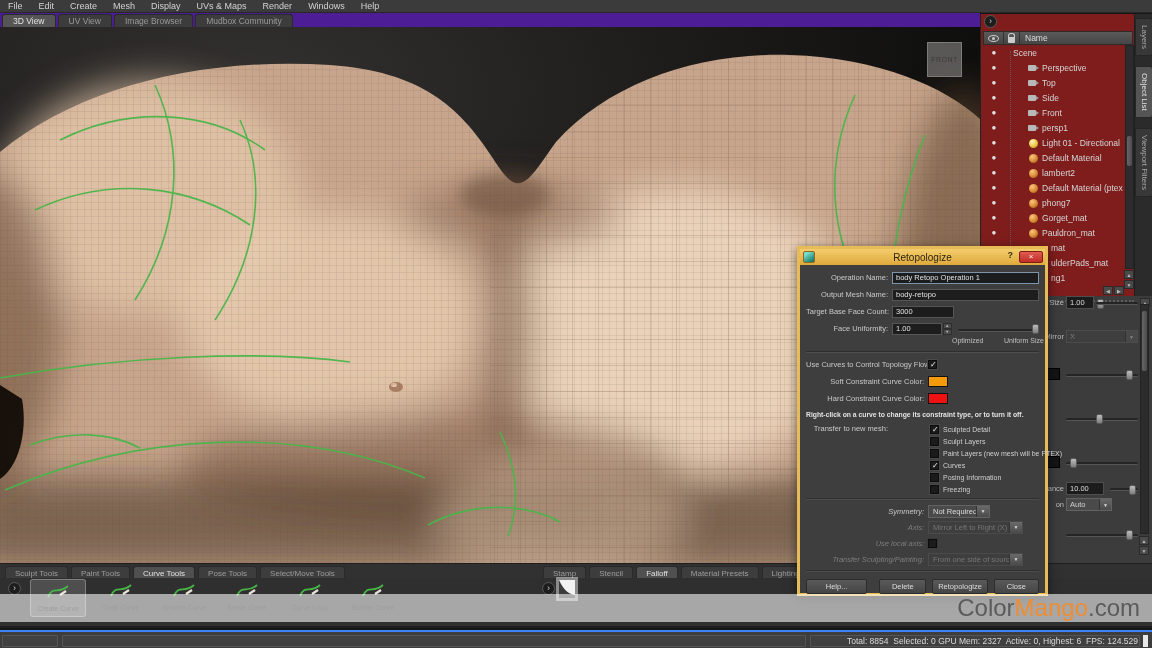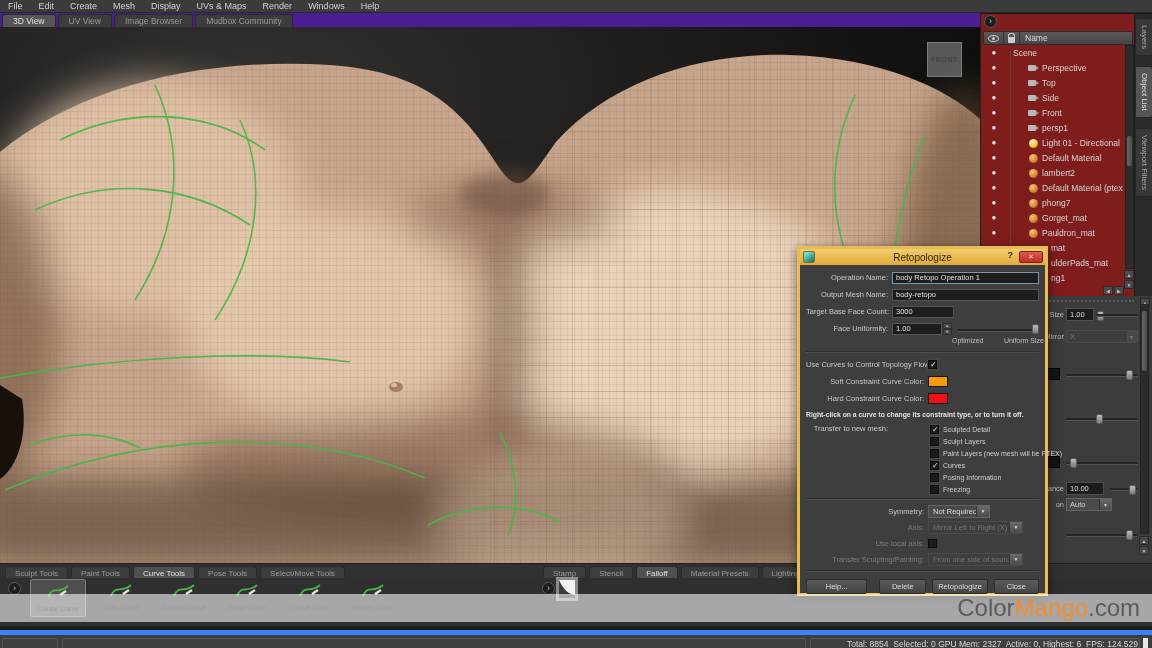--- a/index.html
+++ b/index.html
@@ -79,21 +79,21 @@
   .tlabel{font-size:7px;color:#151515;margin-top:3px;white-space:nowrap;}
   .fthumb{position:absolute;width:18px;height:20px;background:#f2f2f2;border:1px solid #8a8a8a;}
   .fthumb.sel{border:1px solid #ddd;box-shadow:0 0 0 2px rgba(255,255,255,.45);}
 
   
   .band{position:absolute;left:0;top:594px;width:1152px;height:28px;background:rgba(255,255,255,.58);z-index:40;display:flex;align-items:center;justify-content:flex-end;padding-right:12px;}
   .wm{font-size:24px;letter-spacing:0px;}
   .wm .c1{color:#5b5b5b;} .wm .c2{color:#ef8d33;} .wm .c3{color:#5b5b5b;}
 
   
-  .statusbar{position:absolute;left:0;top:630px;width:1152px;height:18px;background:#3d3d3d;border-top:5px solid #3b82f6;z-index:50;}
+  .statusbar{position:absolute;left:0;top:630px;width:1152px;height:18px;background:#3d3d3d;border-top:2px solid #3b82f6;z-index:50;}
   .scell{position:absolute;top:3px;height:12px;background:#404040;border:1px solid #555;border-radius:1px;}
   .stattext{position:absolute;right:14px;top:4px;font-size:8.5px;color:#dadada;white-space:pre;}
   .caret{position:absolute;right:4px;top:3px;width:5px;height:12px;background:#e8e8e8;}
 
   
   .dialog{position:absolute;left:797px;top:246px;width:251px;height:350px;border:3px solid #e7bb55;background:#3e3e3e;z-index:30;box-shadow:0 3px 10px rgba(0,0,0,.55);}
   .dtitle{height:16px;background:linear-gradient(#f3cd6b,#dfa93c);position:relative;display:flex;align-items:center;justify-content:center;font-size:10px;color:#2e2410;}
   .dlogo{position:absolute;left:3px;top:2px;width:12px;height:12px;border-radius:2px;background:linear-gradient(145deg,#7adccb 20%,#2f9585 70%,#1d6c60);border:1px solid #8a6a20;}
   .dhelp{position:absolute;right:32px;top:1px;font-size:9px;font-weight:bold;color:#3a2c0c;}
   .dclose{position:absolute;right:2px;top:2px;width:24px;height:12px;background:linear-gradient(#e15b52,#bf2e27);border:1px solid #7e1c16;border-radius:2px;color:#fff;font-size:8px;line-height:10px;text-align:center;}
@@ -111,21 +111,21 @@
   .dsep{border-top:1px solid #2e2e2e;border-bottom:1px solid #4e4e4e;margin:3px 0;}
   .cb{width:9px;height:9px;background:#1b1b1b;border:1px solid #0c0c0c;box-shadow:0 0 0 1px #4a4a4a;position:relative;flex:none;}
   .cb.on::after{content:"✓";position:absolute;left:1px;top:-1px;color:#eee;font-size:8px;}
   .cb.dim{box-shadow:0 0 0 1px #3a3a3a;}
   .swatch{width:20px;height:11px;border:1px solid #111;flex:none;}
   .dnote{font-size:6.8px;font-weight:bold;color:#e2e2e2;height:16px;line-height:16px;white-space:nowrap;}
   .transfer{position:relative;}
   .tlab{position:absolute;left:0;top:1px;width:82px;text-align:right;font-size:7.5px;color:#c9c9c9;}
   .ckrow{display:flex;align-items:center;height:12px;margin-left:124px;font-size:7px;color:#cfcfcf;gap:4px;white-space:nowrap;}
   .symrow{display:flex;align-items:center;height:16px;font-size:7.5px;color:#c9c9c9;position:relative;}
-  .symrow .dlab{width:118px;}
+  .symrow .dlab{width:118px;font-style:italic;}
   .symrow.dim .dlab{color:#7d7d7d;}
   .ddl{position:relative;height:13px;background:#4a4a4a;border:1px solid #636363;color:#dcdcdc;font-size:7.5px;display:flex;align-items:center;padding:0 16px 0 4px;white-space:nowrap;}
   .ddl::after{content:"▼";position:absolute;right:0;top:0;bottom:0;width:12px;background:linear-gradient(#6a6a6a,#4b4b4b);border-left:1px solid #333;font-size:5px;color:#ddd;display:flex;align-items:center;justify-content:center;}
   .ddl.dim{background:#3e3e3e;color:#767676;border-color:#4a4a4a;}
   .btnrow{display:flex;align-items:center;height:22px;gap:6px;}
   .dbtn{height:15px;background:linear-gradient(#5a5a5a,#454545);border:1px solid #2c2c2c;border-radius:2px;color:#ddd;font-size:7.5px;line-height:13px;text-align:center;}
   .spacer{flex:1;}
 </style>
 </head>
 <body>
@@ -350,21 +350,21 @@
       </div>
     <div class="sbtn" style="left:143px;top:256px;">▲</div>
     <div class="sbtn" style="left:143px;top:266px;">▼</div>
     <div class="sbtn" style="left:122px;top:272px;">◀</div>
     <div class="sbtn" style="left:133px;top:272px;">▶</div>
   </div>
 
   <div class="props">
     <div class="grip"></div>
     <div class="sbtn" style="left:160px;top:2px;">▲</div>
-    <div class="prow" style="left:0;top:12px;width:160px;">
+    <div class="prow" style="left:0;top:0;width:160px;">
       <span class="plab" style="right:76px;">Size</span>
       <span class="pval" style="left:86px;top:0;width:28px;">1.00</span>
       <span class="phandle" style="left:117px;top:3px;"></span>
       <span class="ptrack" style="left:116px;width:42px;"></span>
     </div>
     <div class="prow" style="left:0;top:34px;width:160px;">
       <span class="plab" style="right:76px;">Mirror</span>
       <span class="dd dim" style="left:86px;top:0;width:72px;">X</span>
     </div>
     <div class="prow" style="left:0;top:72px;width:160px;">

